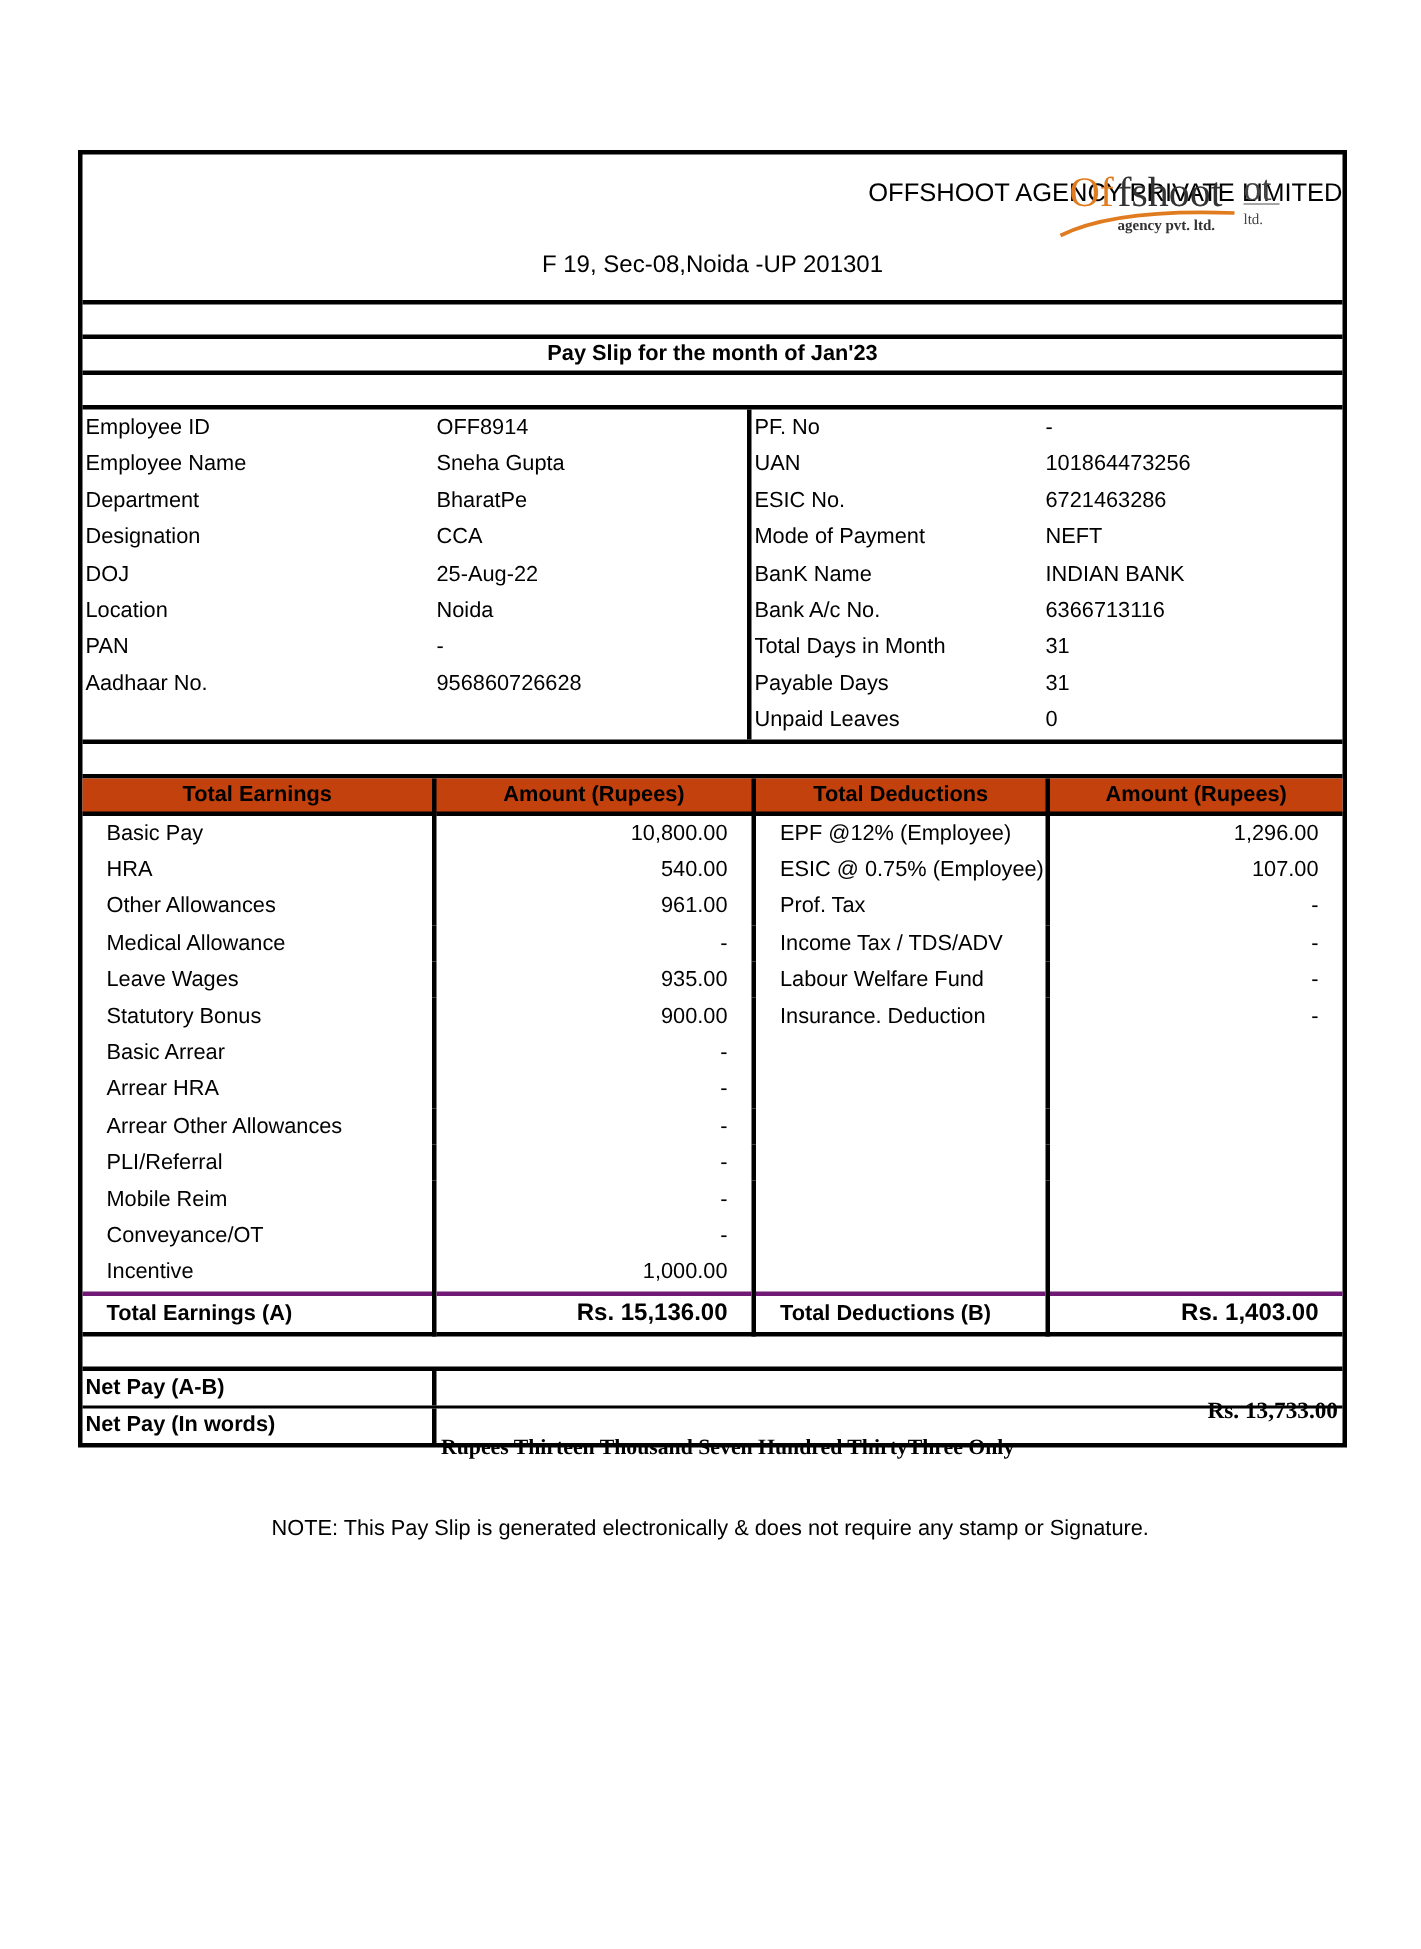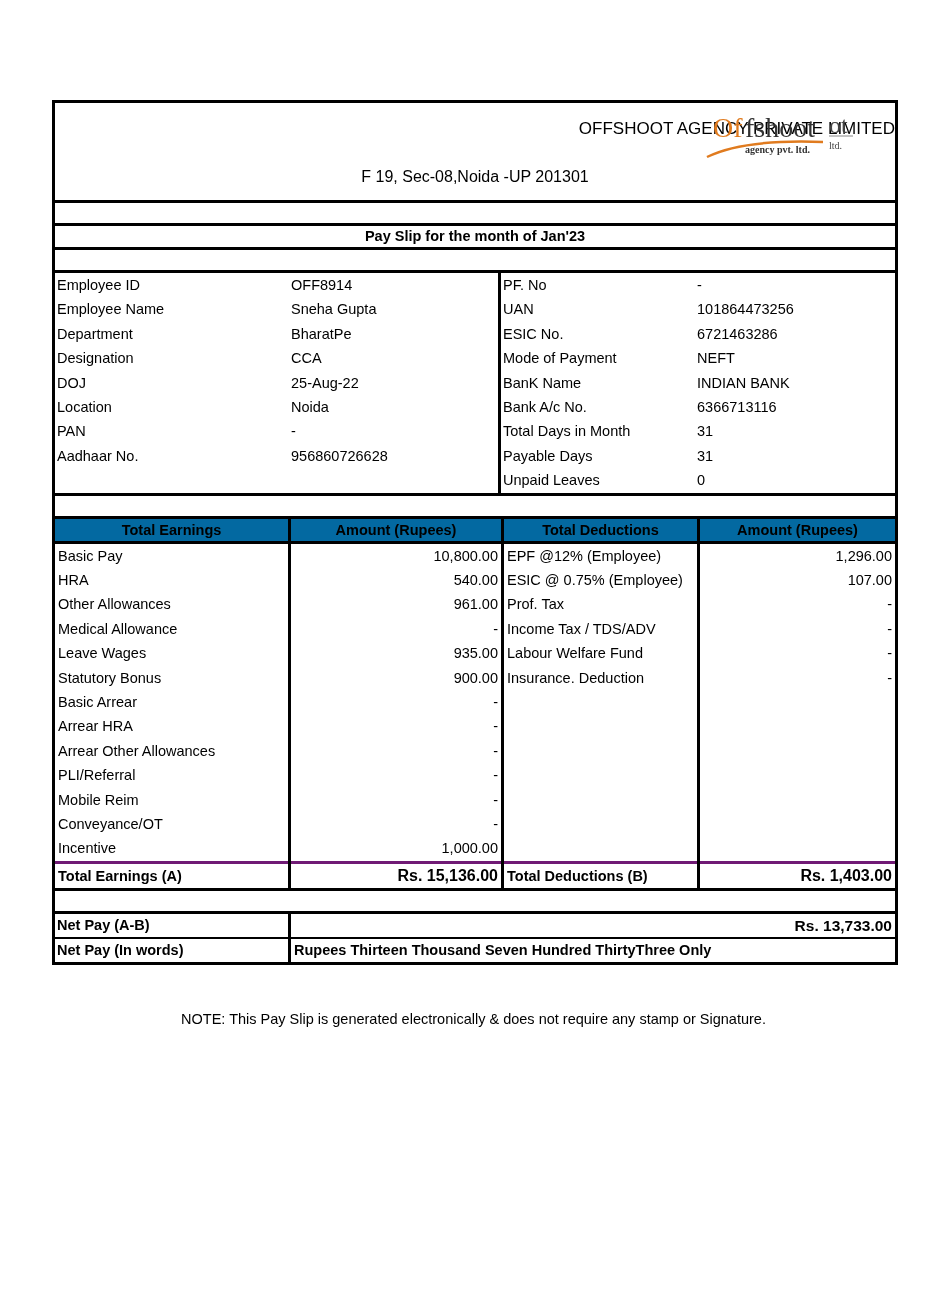--- a/index.html
+++ b/index.html
@@ -13,32 +13,32 @@
   .title-row { height: 21px; border-bottom: 3px solid #000; text-align: center; font-weight: bold; font-size: 14.5px; line-height: 21px; }
   .info { display: flex; border-bottom: 3px solid #000; }
   .info .col { width: 446px; border-right: 3px solid #000; box-sizing: border-box; }
   .info .col.right { width: 394px; border-right: none; }
   .irow { display: flex; height: 24.4px; font-size: 14.5px; line-height: 24.4px; }
   .info .col.left .lbl { width: 234px; padding-left: 2px; }
   .info .col.right .lbl { width: 194px; padding-left: 2px; }
   .val { flex: 1; }
   .blank2 { height: 20px; border-bottom: 3px solid #000; }
   table.earn { border-collapse: collapse; width: 100%; font-size: 14.5px; table-layout: fixed; }
-  table.earn th { background: #0369a1; font-weight: bold; height: 22px; border-bottom: 3px solid #000; padding: 0; margin-left: 28px; }
-  table.earn td { height: 24.4px; padding: 0 3px; white-space: nowrap; }
+  table.earn th { background: #c2410c; font-weight: bold; height: 22px; border-bottom: 3px solid #000; padding: 0; margin-left: 28px; }
+  table.earn td { height: 24.4px; padding: 0 16px; white-space: nowrap; }
   .c1 { width: 233px; border-right: 3px solid #000; }
   .c2 { width: 210px; border-right: 3px solid #000; text-align: right; }
   .c3 { width: 193px; border-right: 3px solid #000; }
   .c4 { text-align: right; }
   tr.total td { font-weight: bold; border-top: 3px solid #701a75; border-bottom: 3px solid #000; }
   tr.total td.c2, tr.total td.c4 { font-size: 16px; }
   .blank3 { height: 20px; border-bottom: 3px solid #000; }
   .netrow { display: flex; height: 23px; line-height: 23px; font-weight: bold; font-size: 14.5px; }
   .netrow .nl { width: 233px; border-right: 3px solid #000; padding-left: 2px; box-sizing: border-box; width: 236px; }
-  .netrow .nv { flex: 1; padding: 0 3px; }
+  .netrow .nv { flex: 1; padding: 15px 3px; font-family: Liberation Serif, serif; }
   .netrow .nv.amt { text-align: right; font-size: 15.5px; }
   .netrow.first { border-bottom: 2px solid #000; }
   .note { position: absolute; left: 0; right: 0; top: 1011px; text-align: center; font-size: 14.5px; }
 </style>
 </head>
 <body>
 
 <div class="slip">
   <div class="hdr">
     <div class="company">OFFSHOOT AGENCY PRIVATE LIMITED</div>

